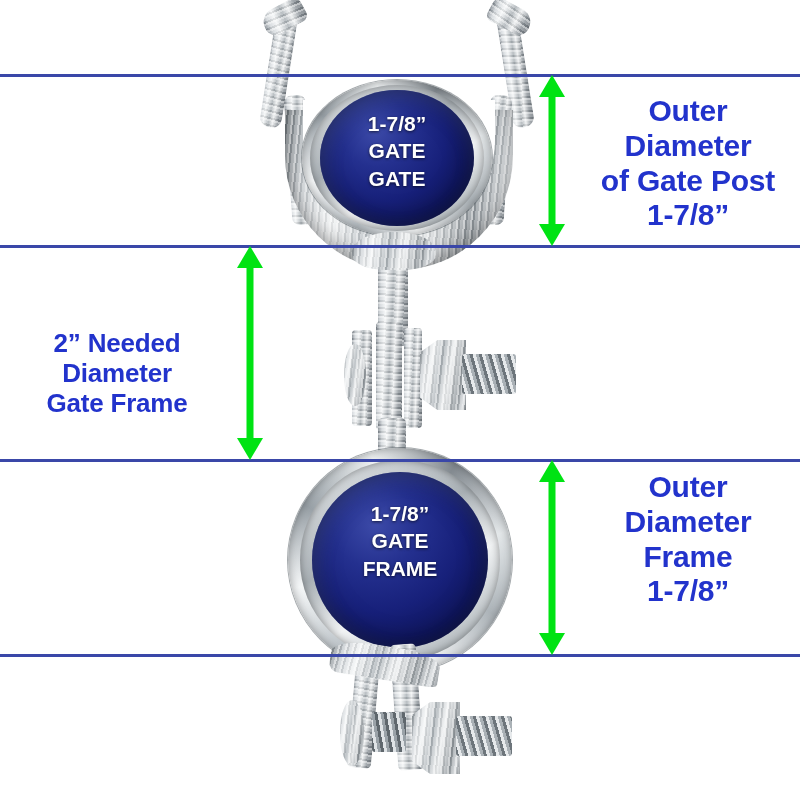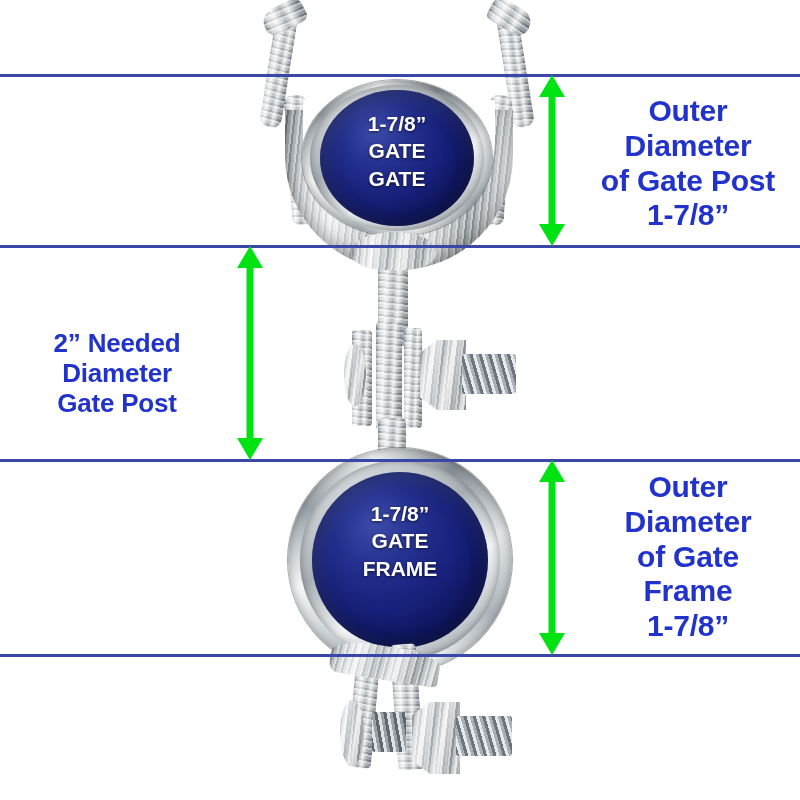--- a/index.html
+++ b/index.html
@@ -171,24 +171,23 @@
   <div class="callout" style="left:580px;top:94px;width:216px;font-size:30px;color:#2233cc;">
     <div>Outer</div>
     <div>Diameter</div>
     <div>of Gate Post</div>
     <div>1-7/8”</div>
   </div>
 
   <div class="callout" style="left:10px;top:284px;width:214px;font-size:26px;color:#2233cc;margin-top:44px;">
     <div>2” Needed</div>
     <div>Diameter</div>
-    <div>Gate Post</div>
+    <div>Gate Frame</div>
   </div>
 
   <div class="callout" style="left:580px;top:470px;width:216px;font-size:30px;color:#2233cc;">
     <div>Outer</div>
     <div>Diameter</div>
-    <div>of Gate</div>
     <div>Frame</div>
     <div>1-7/8”</div>
   </div>
 
 </div>
 
 </body></html>

